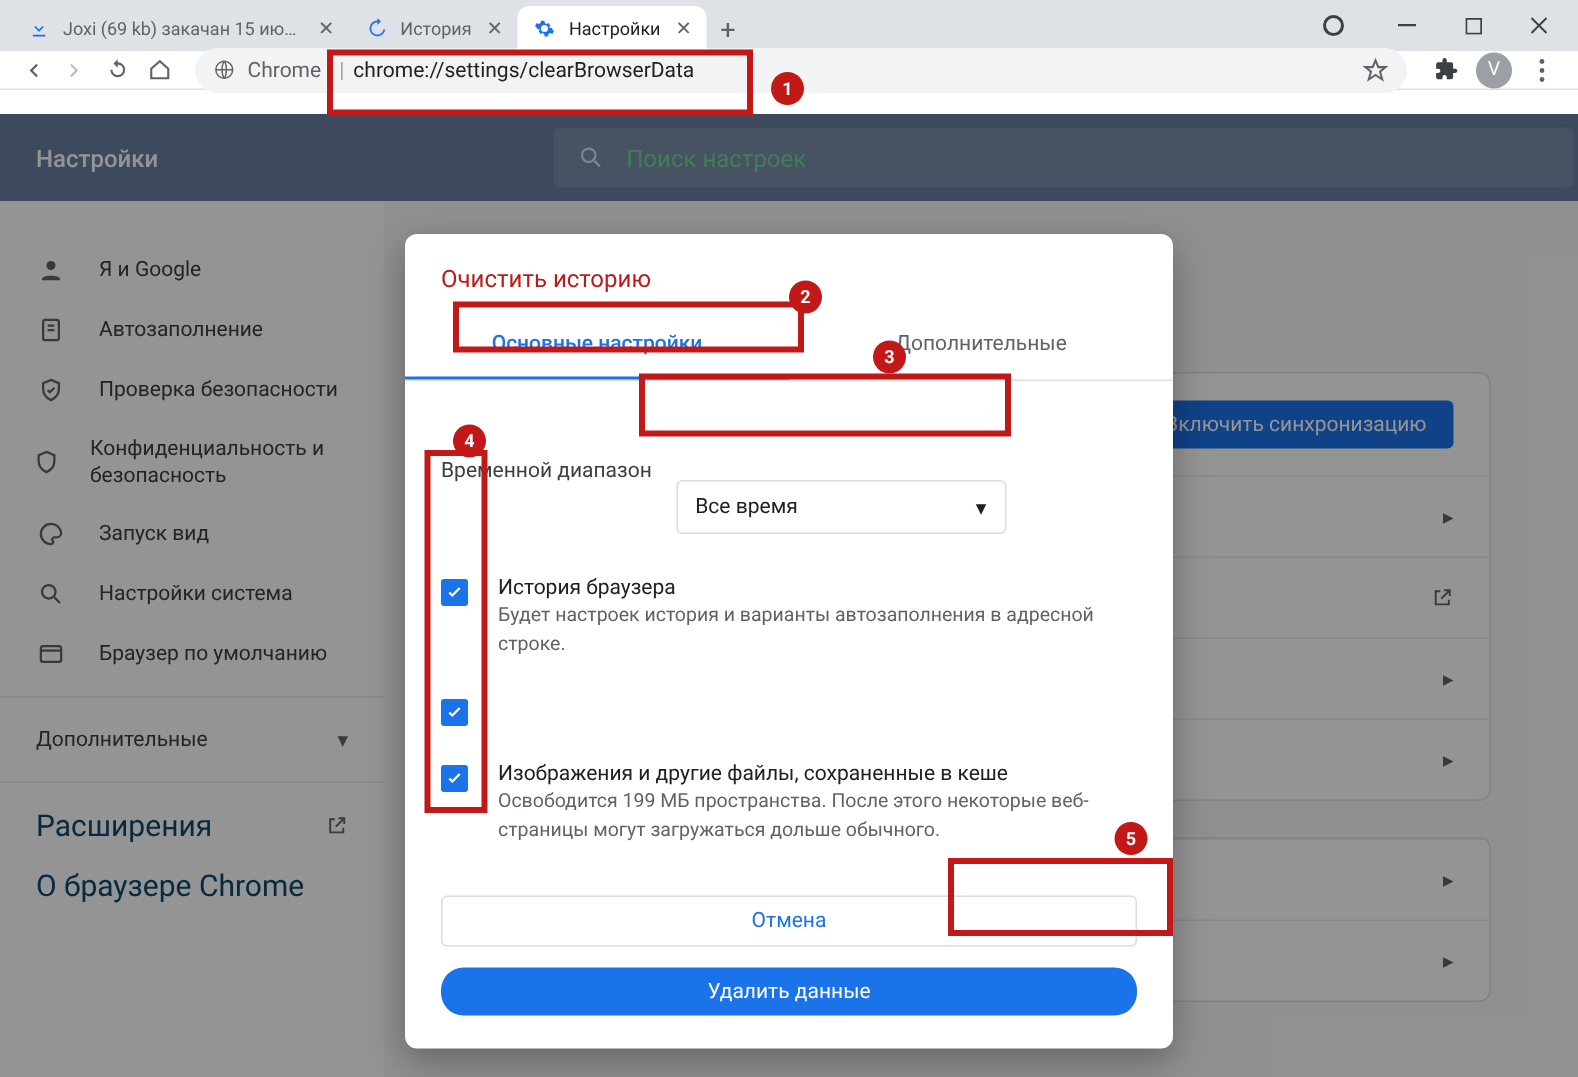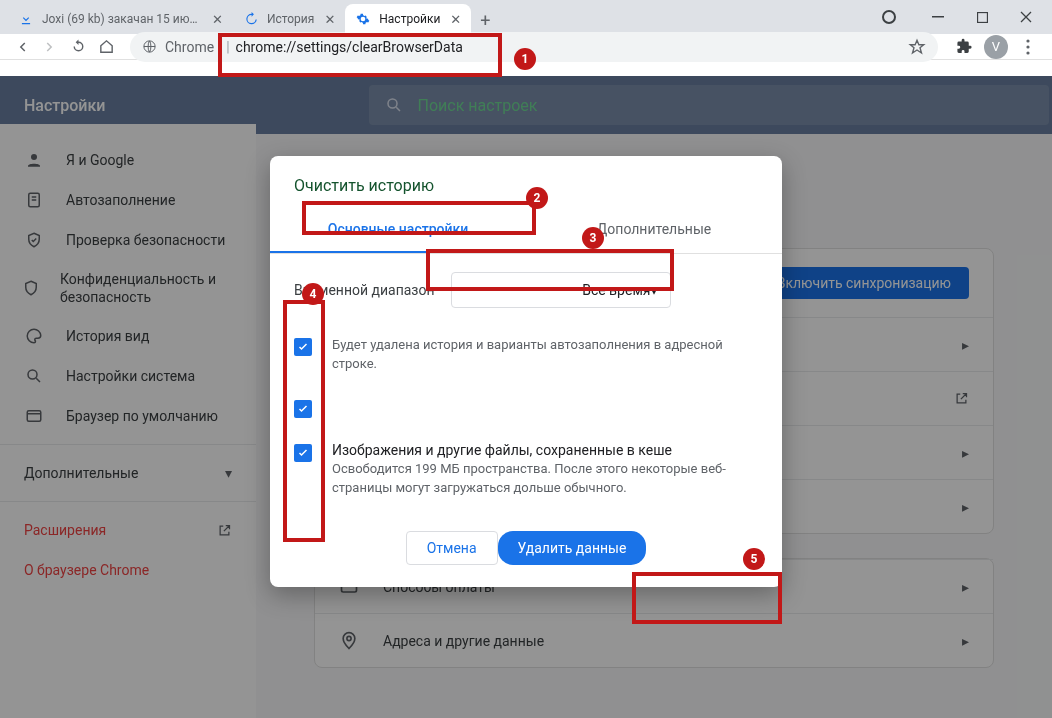--- a/index.html
+++ b/index.html
@@ -31,57 +31,57 @@
   .avatar-circle { width: 24px; height: 24px; border-radius: 50%; background: #9aa0a6; color: #fff; display: flex; align-items: center; justify-content: center; font-size: 13px; }
 
   
   .blue-header { position: absolute; left: 0; right: 0; top: 76px; height: 58px; background: #1a3b6e; opacity: 0.65; z-index: 1; display: flex; align-items: center; padding: 0 24px; }
   .blue-header .htxt { color: #fff; font-size: 16px; font-weight: 500; }
   .blue-header .searchwrap { margin-left: 264px; }
   .blue-header .search { width: 680px; height: 40px; background: rgba(255,255,255,0.12); border-radius: 4px; display: flex; align-items: center; padding: 0 16px; color: #22c55e; }
   .blue-header .search svg { margin-right: 14px; }
 
   
-  .sidebar { position: absolute; left: 0; top: 124px; width: 256px; bottom: 0; padding-top: 16px; background: #fff; z-index: 2; }
+  .sidebar { position: absolute; left: 0; top: 144px; width: 256px; bottom: 0; padding-top: 16px; background: #fff; z-index: 2; }
   .side-item { height: 40px; display: flex; align-items: center; padding: 0 22px; font-size: 14px; color: #3c4043; cursor: pointer; }
   .side-item .ico { width: 24px; margin-right: 20px; color: #5f6368; display: inline-flex; justify-content: center; }
   .side-sub { height: 40px; display: flex; align-items: center; padding: 0 24px; font-size: 14px; color: #3c4043; justify-content: space-between; }
   .side-sub .chev { color: #5f6368; }
   .side-divider { height: 1px; background: #e8eaed; margin: 8px 0; }
-  .side-link { height: 40px; display: flex; align-items: center; padding: 0 24px; font-size: 14px; color: #ef4444; justify-content: space-between; }
+  .side-link { height: 40px; display: flex; align-items: center; padding: 0 24px; font-size: 20px; color: #0c4a6e; justify-content: space-between; }
   .ext-icon { color: #5f6368; }
 
   
   .main { position: absolute; left: 256px; right: 0; top: 134px; bottom: 0; background: #f8f9fa; padding: 24px; z-index: 1; }
   .card { background: #fff; border-radius: 8px; border: 1px solid #e0e0e0; margin: 0 auto 24px auto; max-width: 680px; }
   .card-top { padding: 18px 24px; display: flex; align-items: center; justify-content: space-between; }
   .sync-btn { background: #1a73e8; color: #fff; border-radius: 4px; padding: 8px 18px; font-size: 14px; border: none; }
   .row { height: 54px; border-top: 1px solid #e8eaed; display: flex; align-items: center; padding: 0 24px; justify-content: space-between; color: #3c4043; font-size: 14px; }
   .row .ico { width: 24px; margin-right: 20px; color: #5f6368; }
   .row .lbl { flex: 1; }
   .row .go { color: #5f6368; }
 
   
   .scrim { position: absolute; left: 0; right: 0; top: 76px; bottom: 0; background: rgba(0,0,0,0.42); z-index: 5; }
 
   
   .dialog { position: absolute; top: 156px; left: 50%; transform: translateX(-50%); width: 512px; background: #fff; border-radius: 8px; z-index: 10; box-shadow: 0 8px 24px rgba(0,0,0,0.3); overflow: visible; }
-  .dialog h2 { font-size: 16px; font-weight: 400; color: #14532d; padding: 20px 24px 12px; }
+  .dialog h2 { font-size: 16px; font-weight: 400; color: #b91c1c; padding: 20px 24px 12px; }
   .dlg-tabs { display: flex; border-bottom: 1px solid #e0e0e0; }
   .dlg-tab { flex: 1; text-align: center; font-size: 14px; color: #5f6368; padding: 14px 0; cursor: pointer; }
   .dlg-tab.active { color: #1a73e8; border-bottom: 2px solid #1a73e8; font-weight: 500; }
   .dlg-body { padding: 18px 24px 4px; }
   .range-row { display: flex; align-items: center; margin-bottom: 16px; }
   .range-row .lbl { font-size: 14px; color: #3c4043; margin-right: 16px; }
-  .select { border: 1px solid #dadce0; border-radius: 4px; height: 36px; display: flex; align-items: center; padding: 0 12px; font-size: 14px; color: #202124; min-width: 220px; justify-content: flex-end; }
+  .select { border: 1px solid #dadce0; border-radius: 4px; height: 36px; display: flex; align-items: center; padding: 0 12px; font-size: 14px; color: #202124; min-width: 220px; justify-content: space-between; margin-top: 48px; }
   .check-row { display: flex; padding: 12px 0; }
   .checkbox { width: 18px; height: 18px; border-radius: 2px; background: #1a73e8; margin-right: 20px; margin-top: 2px; display: flex; align-items: center; justify-content: center; color: #fff; flex-shrink: 0; }
   .check-row .texts .t1 { font-size: 14px; color: #202124; margin-bottom: 2px; }
   .check-row .texts .t2 { font-size: 13px; color: #5f6368; line-height: 1.45; }
-  .dlg-actions { display: flex; justify-content: center; gap: 0; padding: 18px 24px 22px; }
+  .dlg-actions { display: flex; justify-content: center; gap: 14px; padding: 18px 24px 22px; flex-direction: column; }
   .btn-outline { border: 1px solid #dadce0; background: #fff; color: #1a73e8; border-radius: 4px; padding: 8px 20px; font-size: 14px; }
   .btn-primary { background: #1a73e8; color: #fff; border: none; border-radius: 15px; padding: 8px 20px; font-size: 14px; }
 
   
   .anno { position: absolute; border: 4px solid #c21818; z-index: 50; pointer-events: none; }
   .anno-badge { position: absolute; width: 22px; height: 22px; border-radius: 50%; background: #c21818; color: #fff; font-size: 12px; font-weight: 700; display: flex; align-items: center; justify-content: center; z-index: 51; }
 
   svg { display: block; }
 </style>
 </head>
@@ -246,21 +246,21 @@
         </svg>
       </span>
     <span style="line-height:1.3">Конфиденциальность и безопасность</span>
   </div>
   <div class="side-item">
     <span class="ico">
         <svg width="18" height="18" viewBox="0 0 24 24">
           <path fill="none" stroke="#5f6368" stroke-width="2" d="M12 3a9 9 0 1 0 0 18c1 0 2-1 2-2s-1-1-1-2 1-2 2-2h2a4 4 0 0 0 4-4 9 9 0 0 0-9-8z"></path>
         </svg>
       </span>
-    <span>История вид</span>
+    <span>Запуск вид</span>
   </div>
   <div class="side-item">
     <span class="ico">
         <svg width="18" height="18" viewBox="0 0 24 24">
           <circle cx="10" cy="10" r="6" fill="none" stroke="#5f6368" stroke-width="2"></circle>
           <path d="M15 15l5 5" stroke="#5f6368" stroke-width="2"></path>
         </svg>
       </span>
     <span>Настройки система</span>
   </div>
@@ -360,21 +360,22 @@
       </div>
     </div>
 
     <div class="check-row">
       <div class="checkbox">
           <svg width="12" height="12" viewBox="0 0 24 24">
             <path d="M5 12l4 4 10-10" fill="none" stroke="#fff" stroke-width="3"></path>
           </svg>
         </div>
       <div class="texts">
-        <div class="t2">Будет удалена история и варианты автозаполнения в адресной строке.</div>
+        <div class="t1">История браузера</div>
+        <div class="t2">Будет настроек история и варианты автозаполнения в адресной строке.</div>
       </div>
     </div>
     <div class="check-row">
       <div class="checkbox">
           <svg width="12" height="12" viewBox="0 0 24 24">
             <path d="M5 12l4 4 10-10" fill="none" stroke="#fff" stroke-width="3"></path>
           </svg>
         </div>
     </div>
     <div class="check-row">

